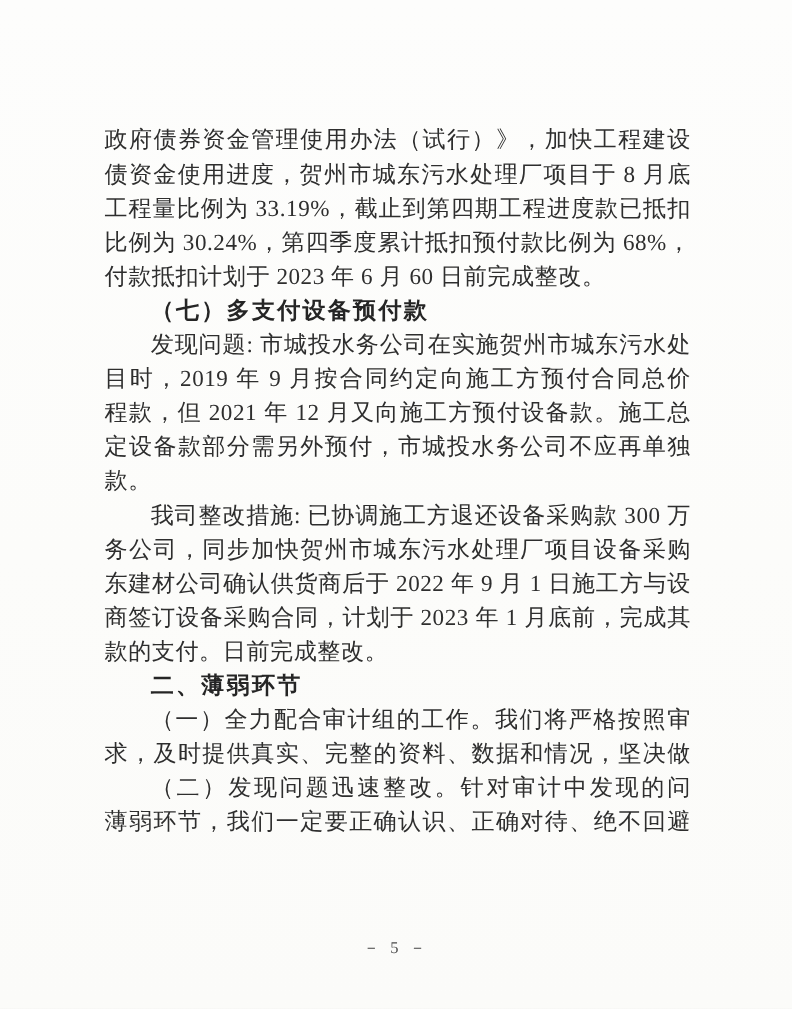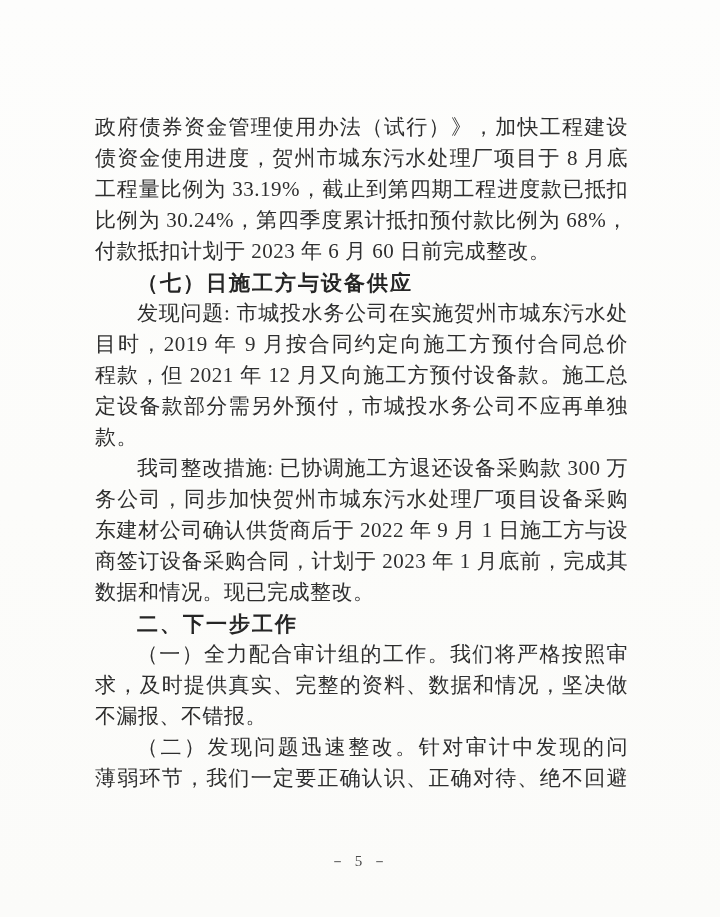--- a/index.html
+++ b/index.html
@@ -59,33 +59,32 @@
 </head>
 <body>
 
 <div class="scan-page">
   <div class="text-block">
     <div class="line justify">政府债券资金管理使用办法（试行）》，加快工程建设进度和专项</div>
     <div class="line justify">债资金使用进度，贺州市城东污水处理厂项目于 8 月底累计完成</div>
     <div class="line justify">工程量比例为 33.19%，截止到第四期工程进度款已抵扣预付款</div>
     <div class="line justify">比例为 30.24%，第四季度累计抵扣预付款比例为 68%，剩余预</div>
     <div class="line">付款抵扣计划于 2023 年 6 月 60 日前完成整改。</div>
-    <div class="line heading indent">（七）日施工方与设备供应</div>
+    <div class="line heading indent">（七）多支付设备预付款</div>
     <div class="line justify indent">发现问题: 市城投水务公司在实施贺州市城东污水处理厂项</div>
     <div class="line justify">目时，2019 年 9 月按合同约定向施工方预付合同总价 10%的工</div>
     <div class="line justify">程款，但 2021 年 12 月又向施工方预付设备款。施工总合同未约</div>
     <div class="line justify">定设备款部分需另外预付，市城投水务公司不应再单独预付设备</div>
     <div class="line">款。</div>
     <div class="line justify indent">我司整改措施: 已协调施工方退还设备采购款 300 万元至水</div>
     <div class="line justify">务公司，同步加快贺州市城东污水处理厂项目设备采购工作，桂</div>
     <div class="line justify">东建材公司确认供货商后于 2022 年 9 月 1 日施工方与设备供应</div>
     <div class="line justify">商签订设备采购合同，计划于 2023 年 1 月底前，完成其余设备</div>
-    <div class="line">数据和情况。现已完成整改。</div>
-    <div class="line heading indent">二、下一步工作</div>
+    <div class="line">款的支付。日前完成整改。</div>
+    <div class="line heading indent">二、薄弱环节</div>
     <div class="line justify indent">（一）全力配合审计组的工作。我们将严格按照审计组的要</div>
     <div class="line justify">求，及时提供真实、完整的资料、数据和情况，坚决做到不瞒报、</div>
-    <div class="line">不漏报、不错报。</div>
     <div class="line justify indent">（二）发现问题迅速整改。针对审计中发现的问题、差距和</div>
     <div class="line justify">薄弱环节，我们一定要正确认识、正确对待、绝不回避矛盾、推</div>
   </div>
 
   <div class="footer">－ 5 －</div>
 </div>
 
 </body></html>

